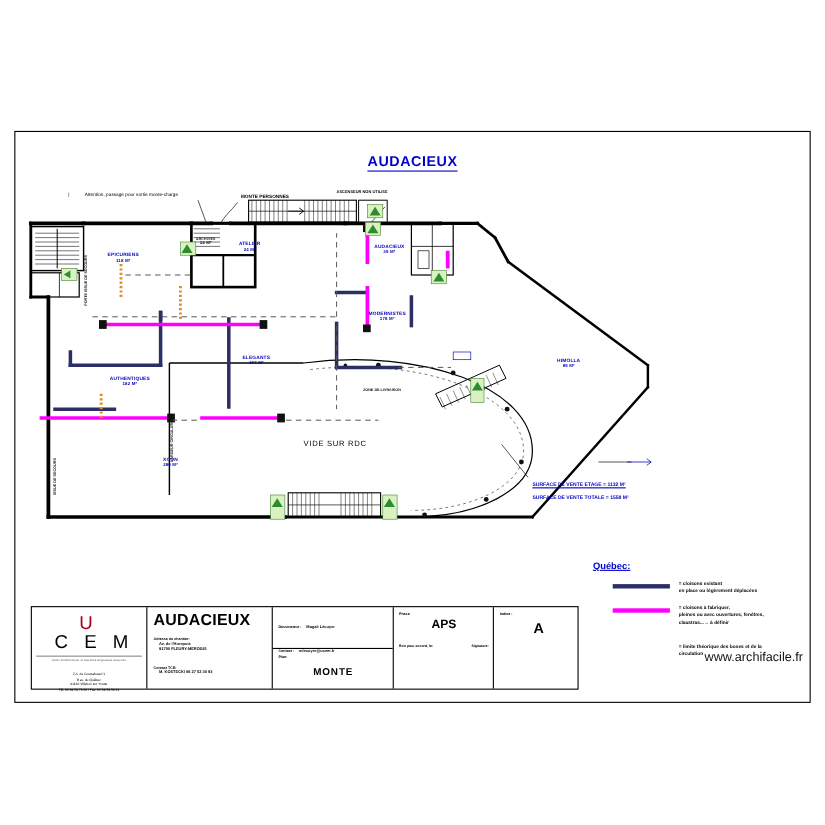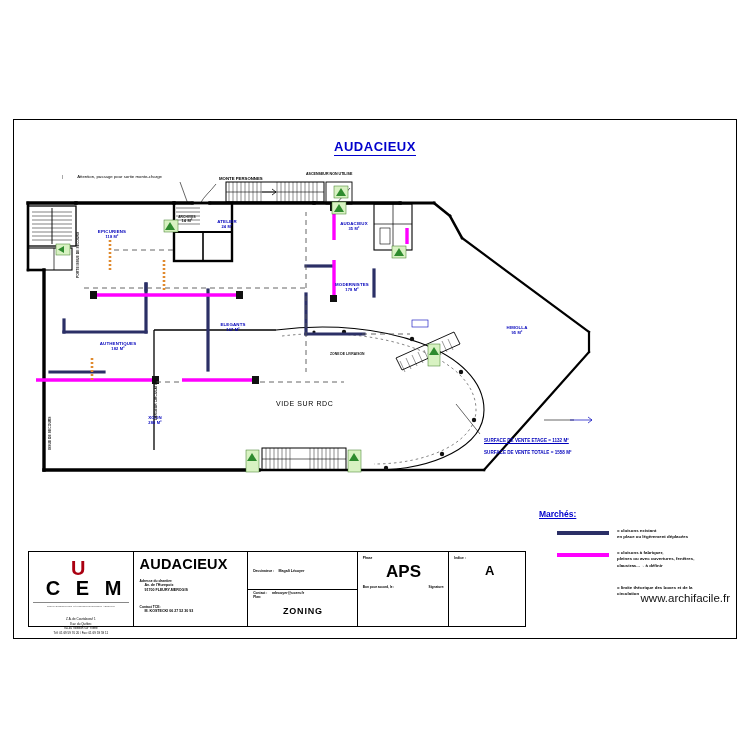--- a/index.html
+++ b/index.html
@@ -42,21 +42,21 @@
   .lg-swatch{width:52px;height:4px;margin:3px 8px 0 18px;flex:0 0 auto;}
   .lg-text{font-size:4.4px;font-weight:bold;color:#000;line-height:1.45;}
 
   
   #cartouche{position:absolute;left:14px;top:431px;width:498px;height:76px;
      border:1.2px solid #000;box-sizing:border-box;display:flex;background:#fff;}
   .c-col{border-right:1.2px solid #000;box-sizing:border-box;}
   .c-col:last-child{border-right:none;}
 
   #c-logo{width:105px;padding:6px 4px 3px;text-align:center;}
-  .ucem{font-size:20px;font-weight:bold;letter-spacing:5px;line-height:1;}
+  .ucem{font-size:17px;font-weight:normal;letter-spacing:5px;line-height:1;}
   .ucem .u{color:#aa0011;}
   .ucem-sub{font-size:2.5px;color:#333;margin-top:4px;border-top:1px solid #888;
      padding-top:2px;letter-spacing:.2px;}
   .ucem-addr{font-size:3px;line-height:1.5;margin-top:9px;color:#000;}
 
   #c-client{width:115px;padding:5px 5px 3px 6px;}
   .client-name{font-size:14.5px;font-weight:bold;letter-spacing:.2px;line-height:1;}
   .cl-lab{font-size:3.3px;margin-top:7px;font-weight:bold;}
   .cl-val{font-size:3.6px;font-weight:bold;margin-left:5px;line-height:1.5;}
   .cl-gap{height:5px;}
@@ -70,21 +70,21 @@
   .f-row{margin-bottom:4px;}
   .plan-big{font-size:9px;font-weight:bold;text-align:center;margin-top:7px;
      letter-spacing:.8px;}
 
   #c-date{width:92px;}
   .d-top{height:38px;border-bottom:1.2px solid #000;box-sizing:border-box;
       display:flex;align-items:center;padding-left:5px;}
   .d-bot{height:37px;padding:4px 4px 0 5px;position:relative;}
   .d-lab{font-size:3.3px;font-weight:bold;}
   .d-big{font-size:7.5px;font-weight:bold;letter-spacing:.3px;}
-  .phase-big{font-size:17px;font-weight:bold;text-align:center;margin-top:2px;}
+  .phase-big{font-size:11px;font-weight:bold;text-align:center;margin-top:2px;}
   .sig-row{position:absolute;left:5px;bottom:4px;right:4px;display:flex;
      justify-content:space-between;font-size:3.2px;font-weight:bold;}
 
   #c-scale{width:76px;}
   .s-top{height:38px;border-bottom:1.2px solid #000;box-sizing:border-box;
       display:flex;align-items:center;padding-left:5px;}
   .s-bot{height:37px;padding:4px 0 0 5px;}
   .ind-big{font-size:13px;font-weight:bold;text-align:center;margin-top:3px;}
 
   
@@ -394,21 +394,21 @@
     <div class="surf u" style="left:470px;top:318px;">SURFACE DE VENTE ETAGE = 1132 M²</div>
     <div class="surf" style="left:470px;top:330px;">SURFACE DE VENTE TOTALE = 1558 M²</div>
 
     <div class="vtxt" style="left:34px;top:330px;transform:rotate(-90deg);">ISSUE DE SECOURS</div>
     <div class="vtxt" style="left:62px;top:158px;transform:rotate(-90deg);">PORTE ISSUE DE SECOURS</div>
     <div class="vtxt" style="left:140px;top:300px;transform:rotate(-90deg);">LARGEUR CIRCULATION</div>
     <div class="vtxt" style="left:316px;top:232px;">ZONE DE LIVRAISON</div>
   </div>
 
   <div id="legend">
-    <div class="lg-title">Marchés:</div>
+    <div class="lg-title">Québec:</div>
 
     <div class="lg-row">
       <div class="lg-swatch" style="background:#2b2f66;"></div>
       <div class="lg-text">
         <div>= cloisons existant</div>
         <div>en place ou légèrement déplacées</div>
       </div>
     </div>
 
     <div class="lg-row">
@@ -461,21 +461,21 @@
           <span class="f-lab">Dessinateur :</span>
           <span class="f-val">Magali Lécuyer</span>
         </div>
         <div class="f-row">
           <span class="f-lab">Contact  :</span>
           <span class="f-val">mlecuyer@ucem.fr</span>
         </div>
       </div>
       <div class="r2">
         <div class="f-lab">Plan:</div>
-        <div class="plan-big">ZONING</div>
+        <div class="plan-big">MONTE</div>
       </div>
     </div>
 
     <div class="c-col" id="c-date">
       <div class="d-bot">
         <div class="d-lab">Phase</div>
         <div class="phase-big">APS</div>
         <div class="sig-row">
           <span>Bon pour accord, le:</span>
           <span>Signature:</span>

